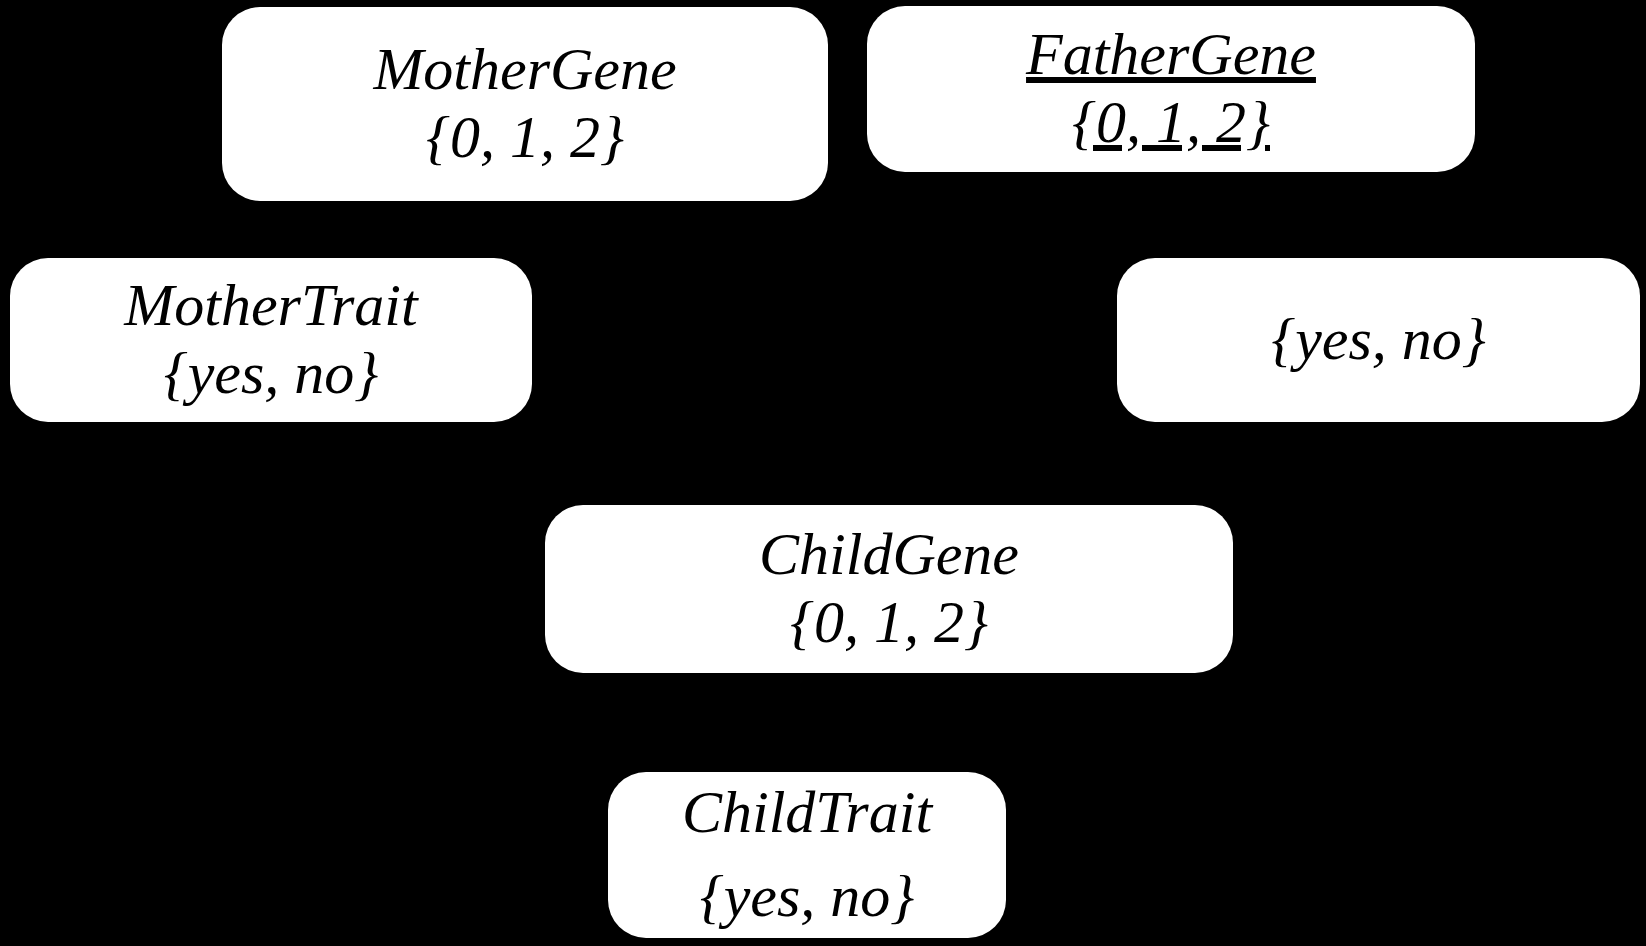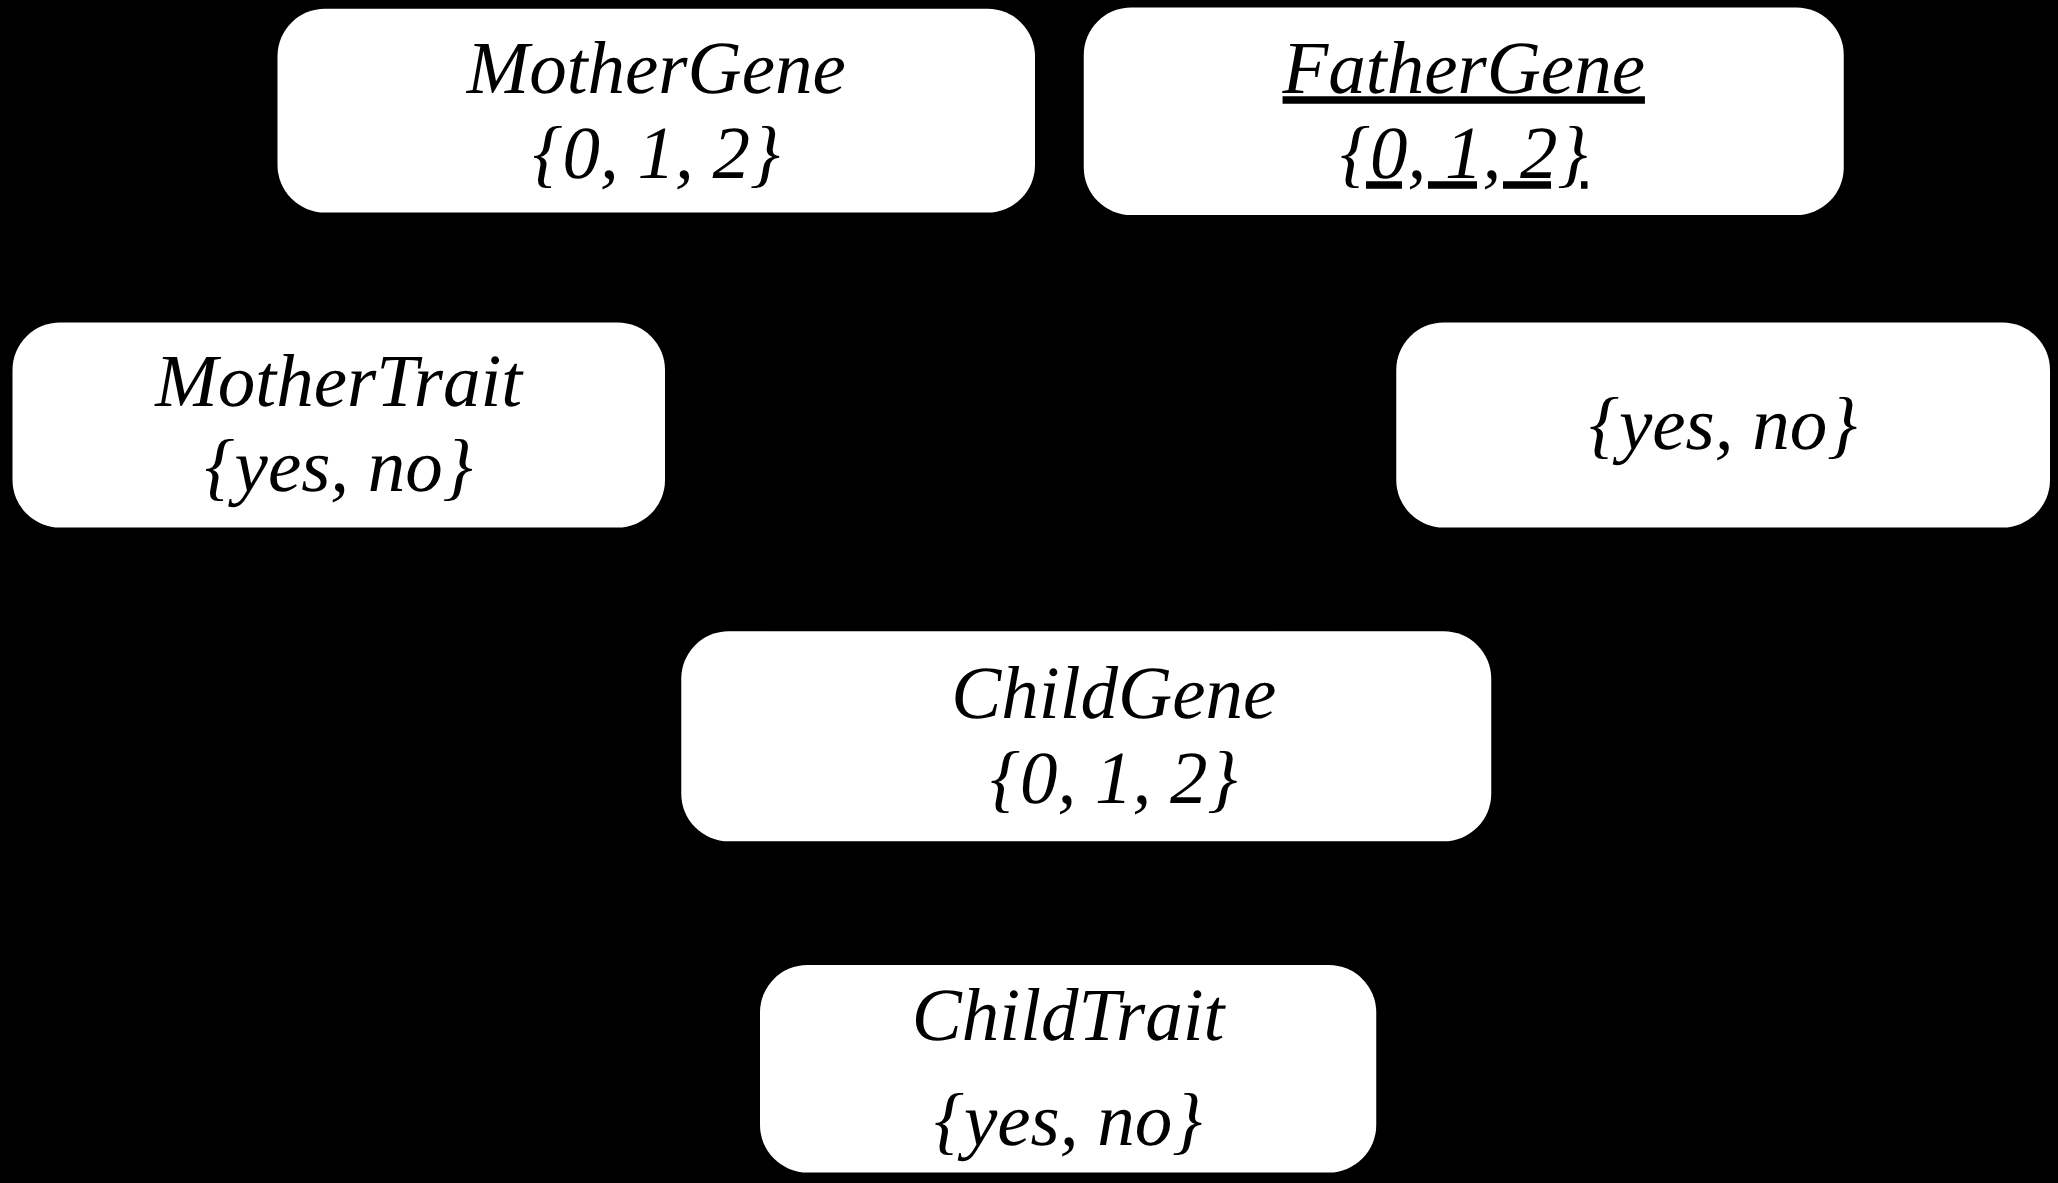--- a/index.html
+++ b/index.html
@@ -24,26 +24,26 @@
     align-items: center;
     justify-content: center;
     text-align: center;
     font-family: "Liberation Serif", "DejaVu Serif", serif;
     font-style: italic;
     font-size: 60px;
     line-height: 1.13;
     white-space: nowrap;
   }
   
-  .node-mother-gene  { left: 222px;  top: 7px;   width: 606px; height: 163px; }
+  .node-mother-gene  { left: 222px;  top: 7px;   width: 606px; height: 194px; }
   .node-father-gene  { left: 867px;  top: 6px;   width: 608px; height: 166px; text-decoration: underline; }
   .node-mother-trait { left: 10px;   top: 258px; width: 522px; height: 164px; }
   .node-father-trait { left: 1117px; top: 258px; width: 523px; height: 164px; }
-  .node-child-gene   { left: 545px;  top: 505px; width: 604px; height: 168px; padding-left: 44px; }
-  .node-child-trait  { left: 608px;  top: 772px; width: 493px; height: 166px; gap: 16px; }
+  .node-child-gene   { left: 545px;  top: 505px; width: 688px; height: 168px; }
+  .node-child-trait  { left: 608px;  top: 772px; width: 398px; height: 166px; gap: 16px; }
   .node-label, .node-domain {
     display: block;
   }
 </style>
 </head>
 <body style="background: rgb(0, 0, 0);">
 
 <div class="stage" style="background: rgb(0, 0, 0);">
 
   <div class="node node-mother-gene" style="background: rgb(255, 255, 255); color: rgb(0, 0, 0);">

